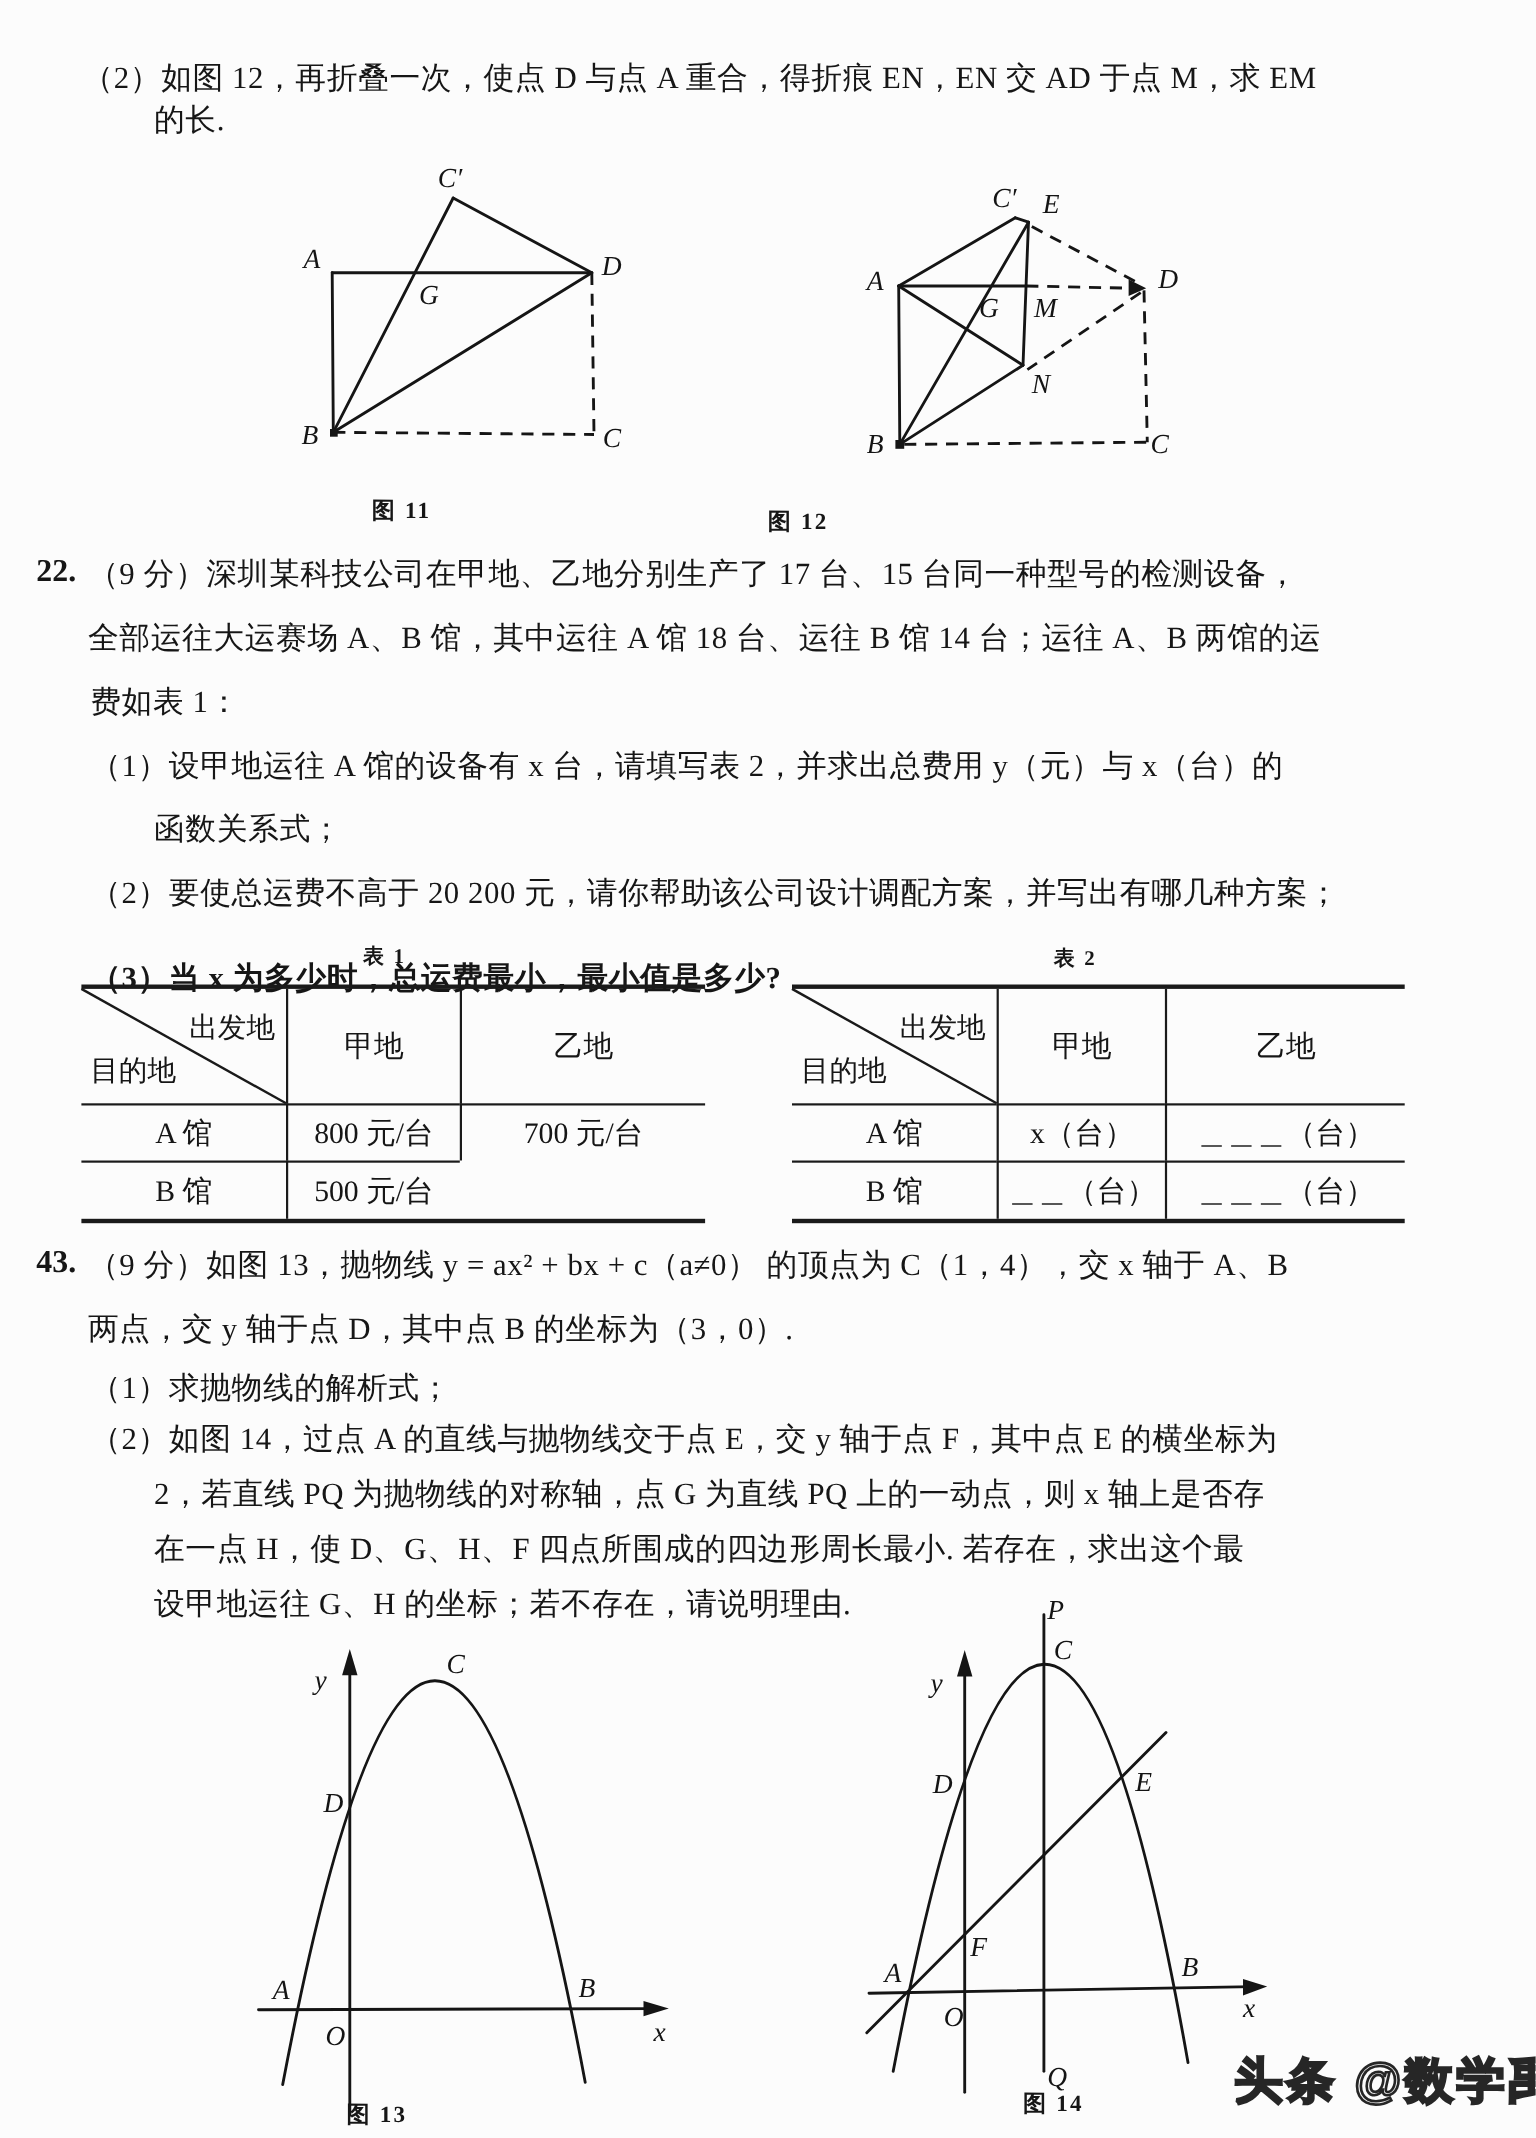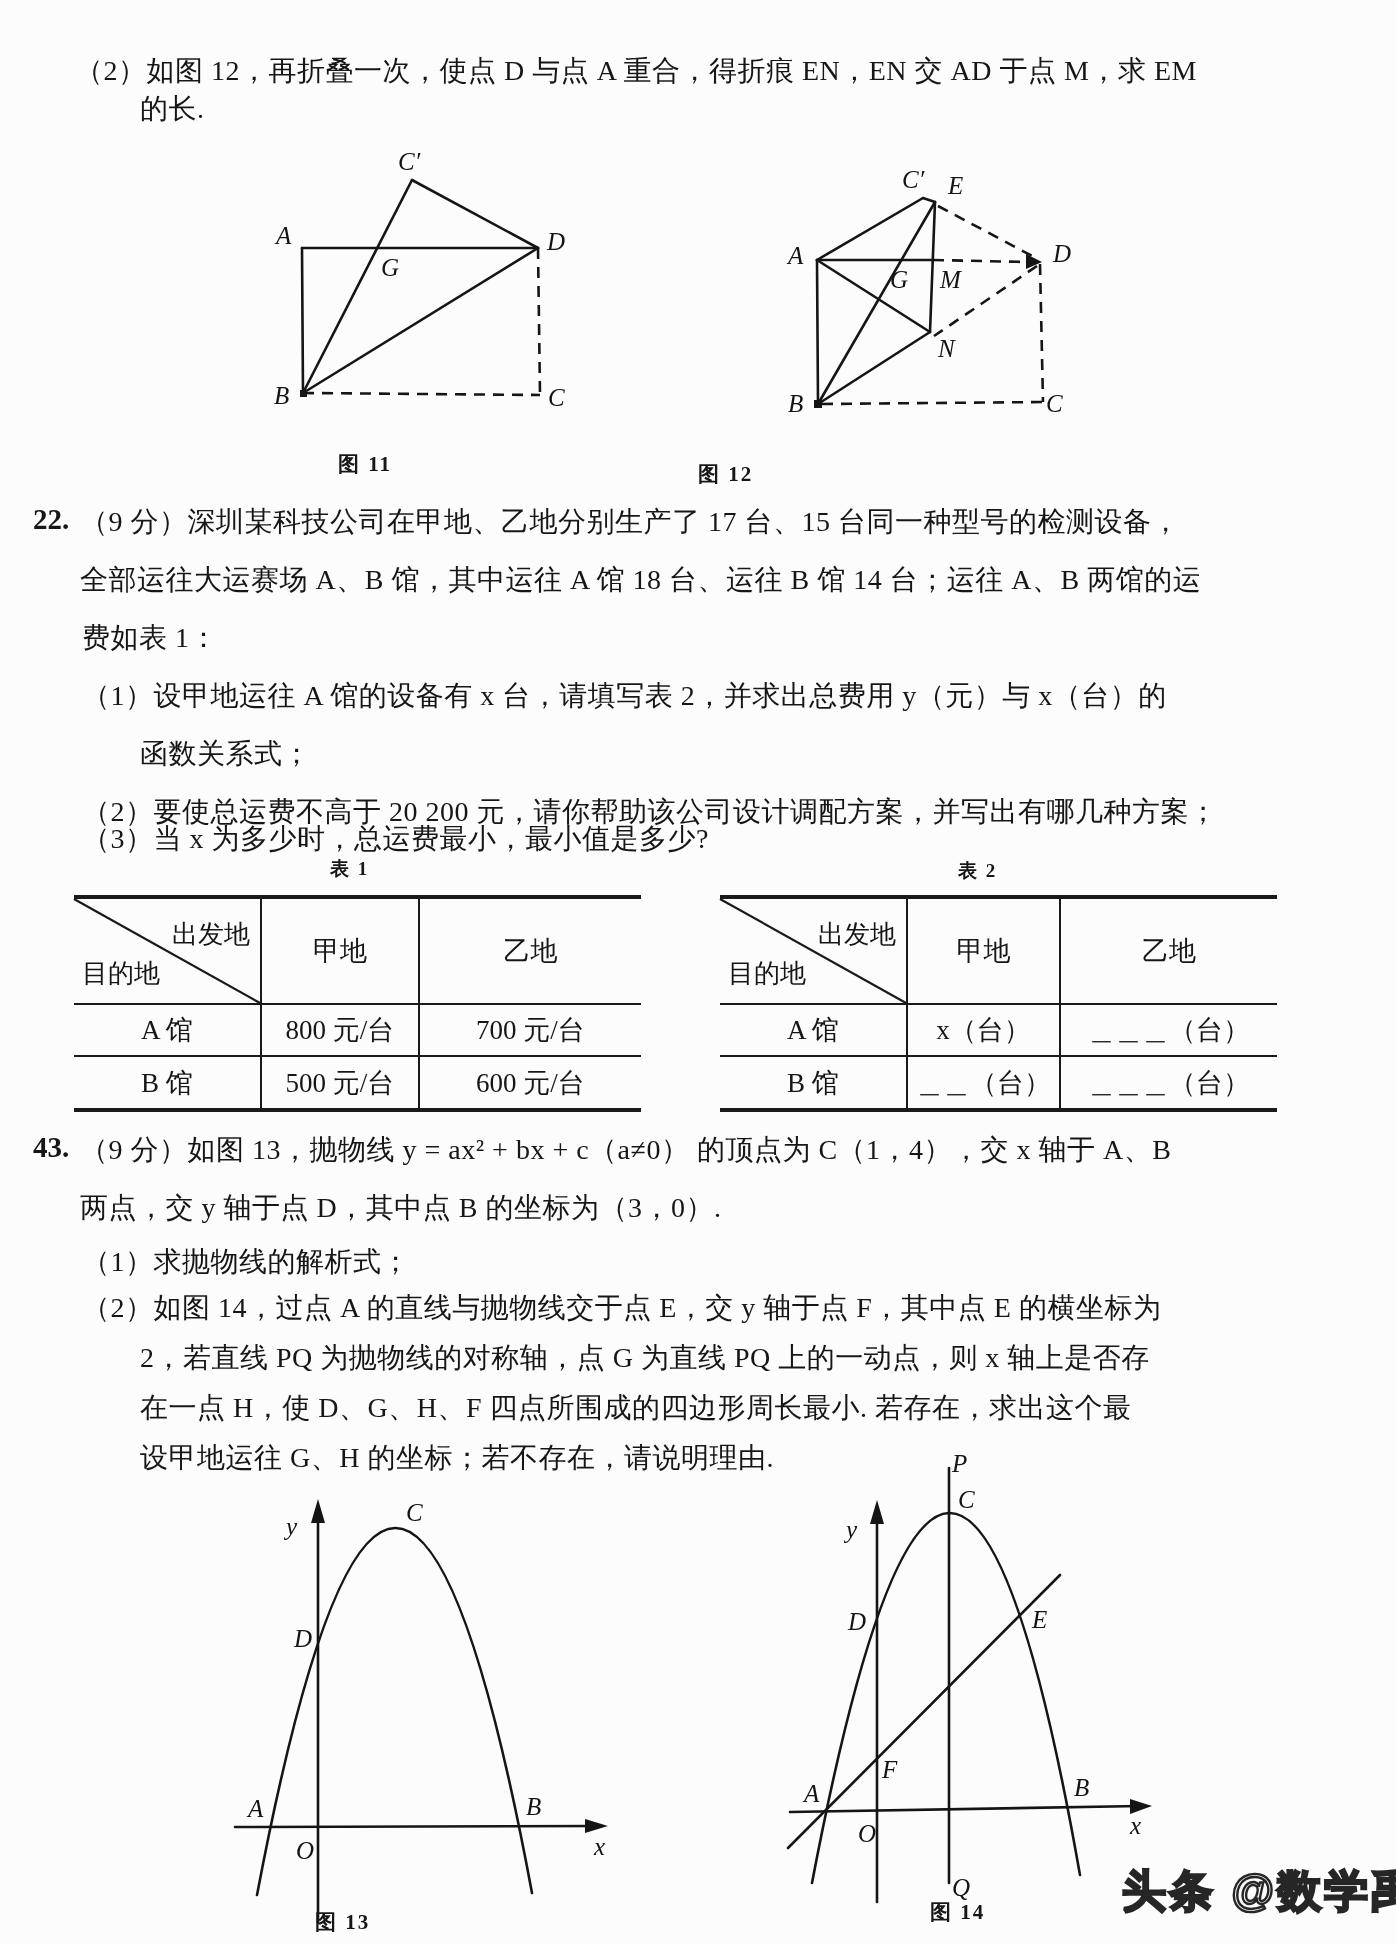--- a/index.html
+++ b/index.html
@@ -82,39 +82,38 @@
 </svg>
 <div class="figcap" style="left:698px;top:460px;">图 12</div>
 
 <div class="pnum" style="left:33px;top:503px;">22.</div>
 <div class="tline" style="left:80px;top:503px;">（9 分）深圳某科技公司在甲地、乙地分别生产了 17 台、15 台同一种型号的检测设备，</div>
 <div class="tline" style="left:80px;top:561px;">全部运往大运赛场 A、B 馆，其中运往 A 馆 18 台、运往 B 馆 14 台；运往 A、B 两馆的运</div>
 <div class="tline" style="left:82px;top:619px;">费如表 1：</div>
 <div class="tline" style="left:82px;top:677px;">（1）设甲地运往 A 馆的设备有 x 台，请填写表 2，并求出总费用 y（元）与 x（台）的</div>
 <div class="tline" style="left:140px;top:735px;">函数关系式；</div>
 <div class="tline" style="left:82px;top:793px;">（2）要使总运费不高于 20 200 元，请你帮助该公司设计调配方案，并写出有哪几种方案；</div>
-<div class="tline" style="left:82px;top:820px;">（3）当 x 为多少时，总运费最小，最小值是多少?</div>
+<div class="tline" style="left:82px;top:870px;font-weight:bold;">（3）当 x 为多少时，总运费最小，最小值是多少?</div>
 
 <div class="tabcap" style="left:330px;top:856px;">表 1</div>
 <div class="extable t1">
   <div class="tcell c1 corner">
     <svg class="diag" viewBox="0 0 100 100" preserveAspectRatio="none">
         <line x1="0" y1="0" x2="100" y2="100"></line>
       </svg>
     <span class="corner-top">出发地</span>
     <span class="corner-bottom">目的地</span>
   </div>
   <div class="tcell">甲地</div>
   <div class="tcell">乙地</div>
   <div class="tcell c1 rb">A 馆</div>
   <div class="tcell rb">800 元/台</div>
   <div class="tcell rb">700 元/台</div>
   <div class="tcell c1 rb">B 馆</div>
   <div class="tcell rb">500 元/台</div>
-  <div class="tcell rb">600 元/台</div>
 </div>
 
 <div class="tabcap" style="left:958px;top:858px;">表 2</div>
 <div class="extable t2">
   <div class="tcell c1 corner">
     <svg class="diag" viewBox="0 0 100 100" preserveAspectRatio="none">
         <line x1="0" y1="0" x2="100" y2="100"></line>
       </svg>
     <span class="corner-top">出发地</span>
     <span class="corner-bottom">目的地</span>

